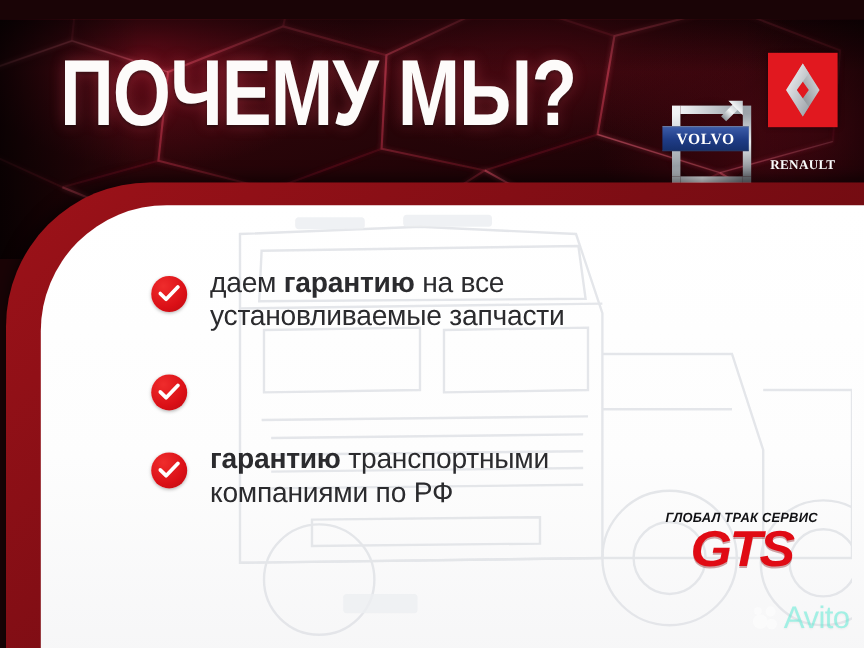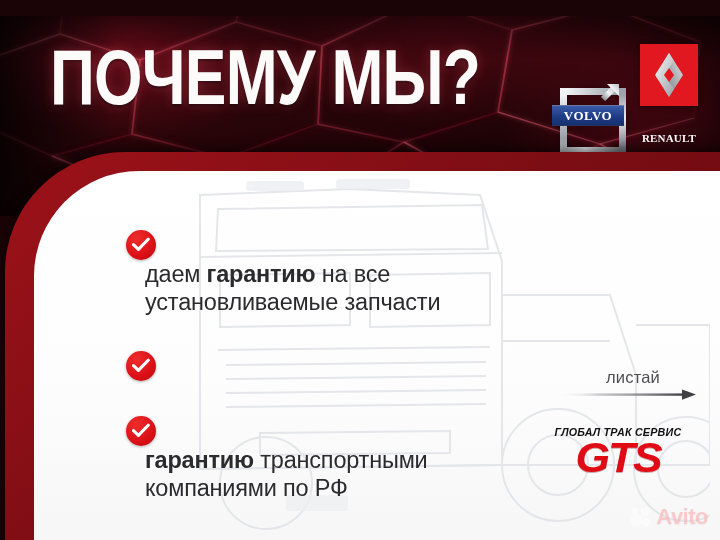--- a/index.html
+++ b/index.html
@@ -91,21 +91,21 @@
     position:absolute;left:34px;top:171px;width:720px;height:381px;
     background:
       linear-gradient(180deg,#ffffff 0%,#fdfdfd 55%,#f6f6f7 100%);
     border-radius:105px 10px 0 0;
     overflow:hidden;
   }
   .truck{position:absolute;left:16px;top:-6px;width:660px;height:390px;opacity:.95;}
 
   
   .bullets{position:absolute;left:92px;top:50px;}
-  .bullet{display:flex;align-items:flex-start;margin-bottom:26px;flex-direction:column;}
+  .bullet{display:flex;align-items:flex-start;margin-bottom:26px;}
   .check{
     flex:none;width:30px;height:30px;border-radius:50%;margin-top:9px;
     background:radial-gradient(circle at 34% 28%,#ef2c2c,#da0f16 62%,#b80c12);
     box-shadow:0 1px 3px rgba(0,0,0,.30);
     position:relative;
   }
   .check svg{position:absolute;left:6px;top:7px;}
   .btext{
     margin-left:19px;color:#2b2b2e;
     font-size:23.5px;line-height:28px;letter-spacing:-.2px;font-weight:400;
@@ -137,21 +137,21 @@
     transform:scaleX(1.06);
   }
 
   
   .avito{
     position:absolute;right:12px;bottom:10px;display:flex;align-items:center;gap:4px;
     opacity:.55;
   }
   .avito-dots{flex:none;}
   .avito-word{
-    color:#fca5a5;font-size:22px;font-weight:700;letter-spacing:-.5px;
+    color:#5eead4;font-size:26px;font-weight:400;letter-spacing:-.5px;
     text-shadow:0 1px 2px rgba(0,0,0,.10);
   }
 </style>
 </head>
 <body>
 
 <div id="stage">
 
   <div class="hero">
 
@@ -303,34 +303,20 @@
         </div>
         <div class="btext">
           <div><b>гарантию</b><span> транспортными</span></div>
           <div><span>компаниями по РФ</span></div>
         </div>
       </div>
 
     </div>
   </div>
 
-  <div class="swipe">
-    <div class="swipe-label">листай</div>
-    <svg class="swipe-arrow" width="140" height="14" viewBox="0 0 140 14">
-      <defs>
-        <linearGradient id="ag" x1="0" y1="0" x2="1" y2="0">
-          <stop offset="0" stop-color="#ffffff" stop-opacity="0"></stop>
-          <stop offset=".35" stop-color="#9a9a9f" stop-opacity=".55"></stop>
-          <stop offset="1" stop-color="#3f3f44"></stop>
-        </linearGradient>
-      </defs>
-      <rect x="0" y="5.4" width="128" height="2.4" fill="url(#ag)"></rect>
-      <polygon points="126,1.5 140,6.6 126,11.8" fill="#3f3f44"></polygon>
-    </svg>
-  </div>
 
   <div class="gts">
     <div class="gts-tag">ГЛОБАЛ ТРАК СЕРВИС</div>
     <div class="gts-main">GTS</div>
   </div>
 
   <div class="avito">
     <svg class="avito-dots" width="22" height="20" viewBox="0 0 22 20">
       <circle cx="6.5" cy="13" r="6" fill="#fff"></circle>
       <circle cx="16" cy="15" r="4.4" fill="#fff"></circle>

